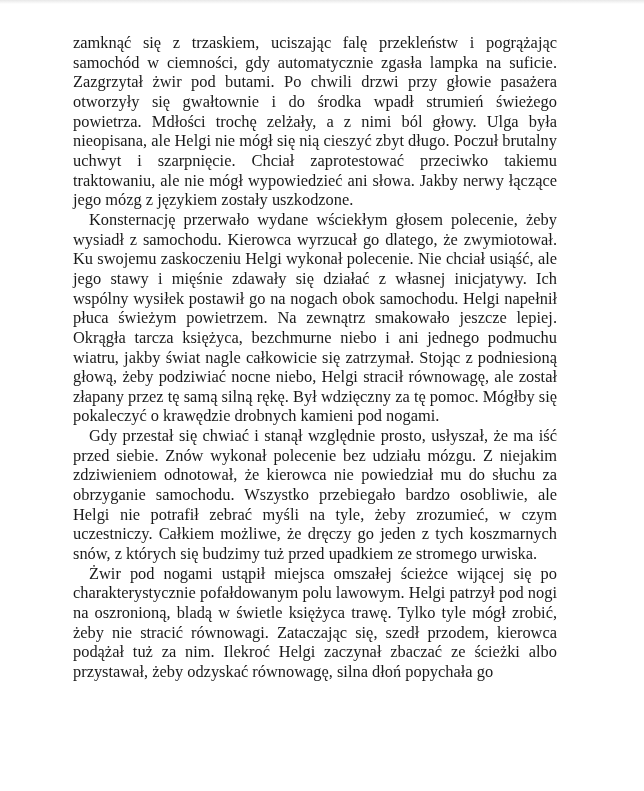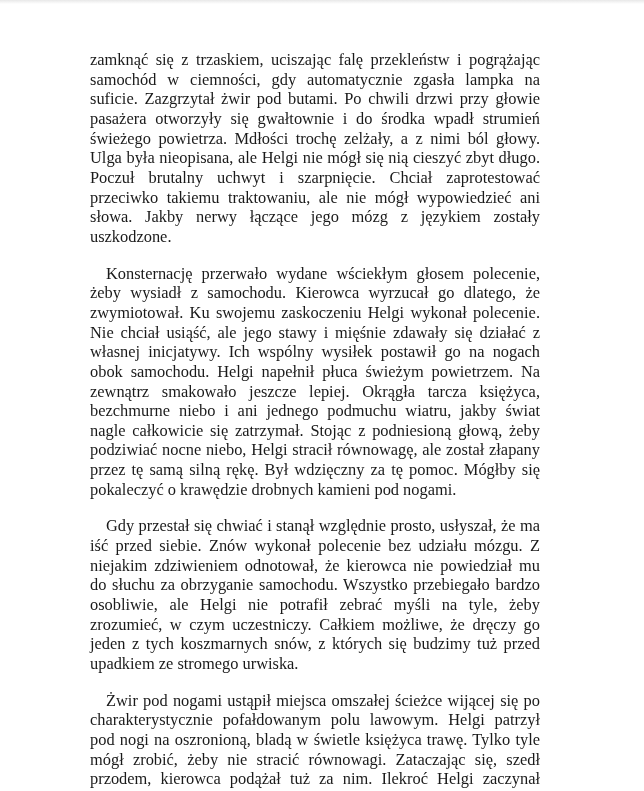--- a/index.html
+++ b/index.html
@@ -13,21 +13,21 @@
     background: linear-gradient(#e8e8e8, #ffffff);
   }
   .page {
     position: absolute; left: 73px; top: 33px; width: 484px;
     font-family: "Liberation Serif", "DejaVu Serif", serif;
     font-size: 16.4px;
     line-height: 19.65px;
     color: #1a1a1a;
   }
   .page p {
-    margin: 17px;
+    margin: 0;
     text-align: justify;
     text-indent: 16px;
     hyphens: none;
   }
   .page p.first { text-indent: 0; }
 </style>
 </head>
 <body>
 
 <div class="topbar"></div>

